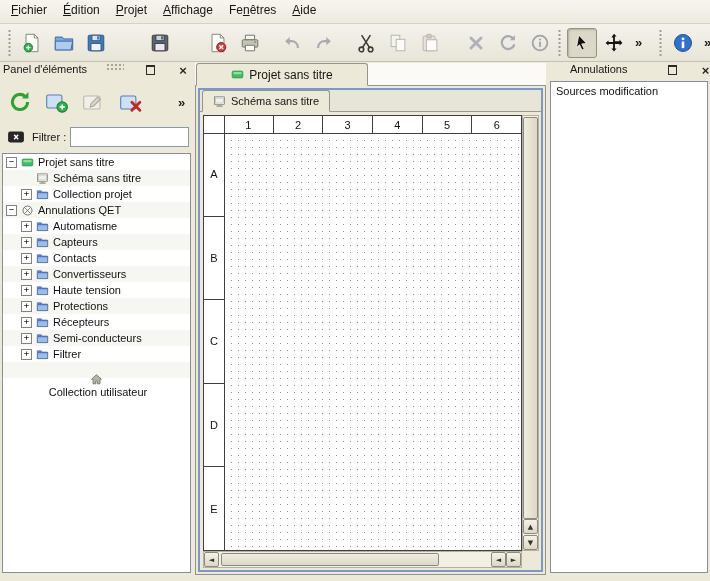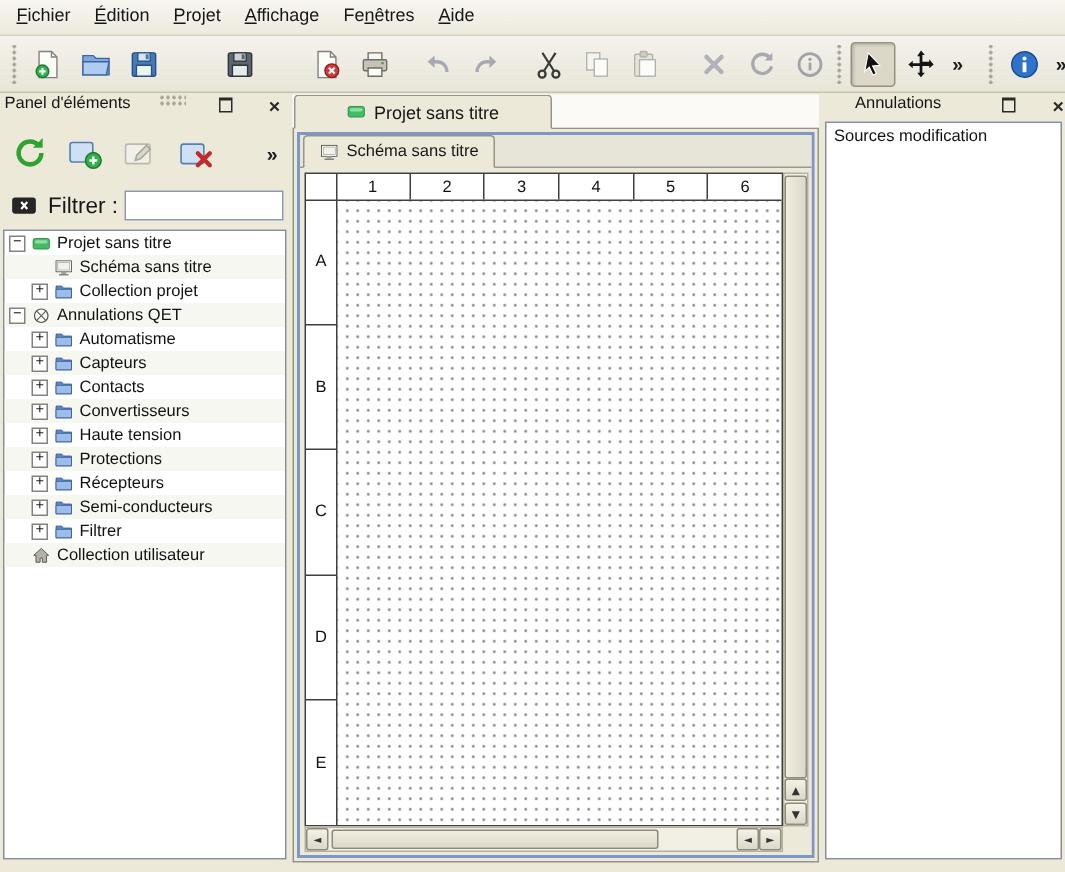--- a/index.html
+++ b/index.html
@@ -36,21 +36,21 @@
             font-size:13px;font-weight:bold;color:#2a2a2a;background:none;border:none;padding:0;line-height:1}
   .float-glyph{width:7px;height:7px;border:1px solid #2a2a2a;border-top-width:2px;display:block}
 
   
   .panel-toolbar{height:42px;flex:none;display:flex;align-items:center;gap:5px;padding:2px 4px}
   .pt-btn{width:32px;height:32px;flex:none;display:flex;align-items:center;justify-content:center;
           border:1px solid transparent;border-radius:3px;background:transparent;padding:0}
   .pt-btn.chev{width:15px;margin-left:auto;border:none}
   .filter-row{height:24px;flex:none;display:flex;align-items:center;gap:4px;padding:0 4px 2px}
   .filter-clear{width:24px;height:20px;border:none;background:none;padding:0;display:flex;align-items:center;justify-content:center}
-  .filter-label{font-size:15px;color:#161616;white-space:nowrap}
+  .filter-label{font-size:11px;color:#161616;white-space:nowrap}
   .filter-input{flex:1;min-width:0;height:18px;border:1px solid #8a98a8;background:#fff;font-size:11px;
                 padding:0 3px;font-family:"Liberation Sans",sans-serif}
   .tree{flex:1;margin:2px;background:#fff;border:1px solid #888e98;overflow:hidden;font-size:11px}
   .tree-row{height:16px;display:flex;align-items:center;white-space:nowrap}
   .tree-row:nth-child(even){background:#f7f7f2}
   .expander{width:9px;height:9px;flex:none;border:1px solid #82837e;background:#fff;font-size:9px;line-height:7px;
             text-align:center;color:#222;margin-right:4px;font-family:"DejaVu Sans Mono",monospace}
   .expander.none{visibility:hidden}
   .tree-icon{width:13px;height:13px;flex:none;margin-right:4px}
   .tree-label{color:#111}
@@ -467,21 +467,21 @@
         <div class="tree-row" style="padding-left: 18px;">
           <span class="expander">+</span>
           <span class="icon tree-icon">
             <svg width="13" height="13" viewBox="0 0 24 24" xmlns="http://www.w3.org/2000/svg">
               <path d="M2.5 5h7l2 2.4h10v12.1h-19z" fill="#5d87c6" stroke="#35598f"></path>
               <path d="M2.5 9h19v10.5h-19z" fill="#9cbceb" stroke="#35598f"></path>
             </svg>
           </span>
           <span class="tree-label">Filtrer</span>
         </div>
-        <div class="tree-row" style="padding-left: 3px;">
+        <div class="tree-row" style="padding-left: 3px; flex-direction: column;">
           <span class="expander none"></span>
           <span class="icon tree-icon">
             <svg width="13" height="13" viewBox="0 0 24 24" xmlns="http://www.w3.org/2000/svg">
               <path d="M12 3L2.8 11.5h2.7v8.5h5.1v-5.2h2.8v5.2h5.1v-8.5h2.7z" fill="#b5b1a6" stroke="#5c584e" stroke-width="1.2"></path>
             </svg>
           </span>
           <span class="tree-label">Collection utilisateur</span>
         </div>
       </div>
   </div>

